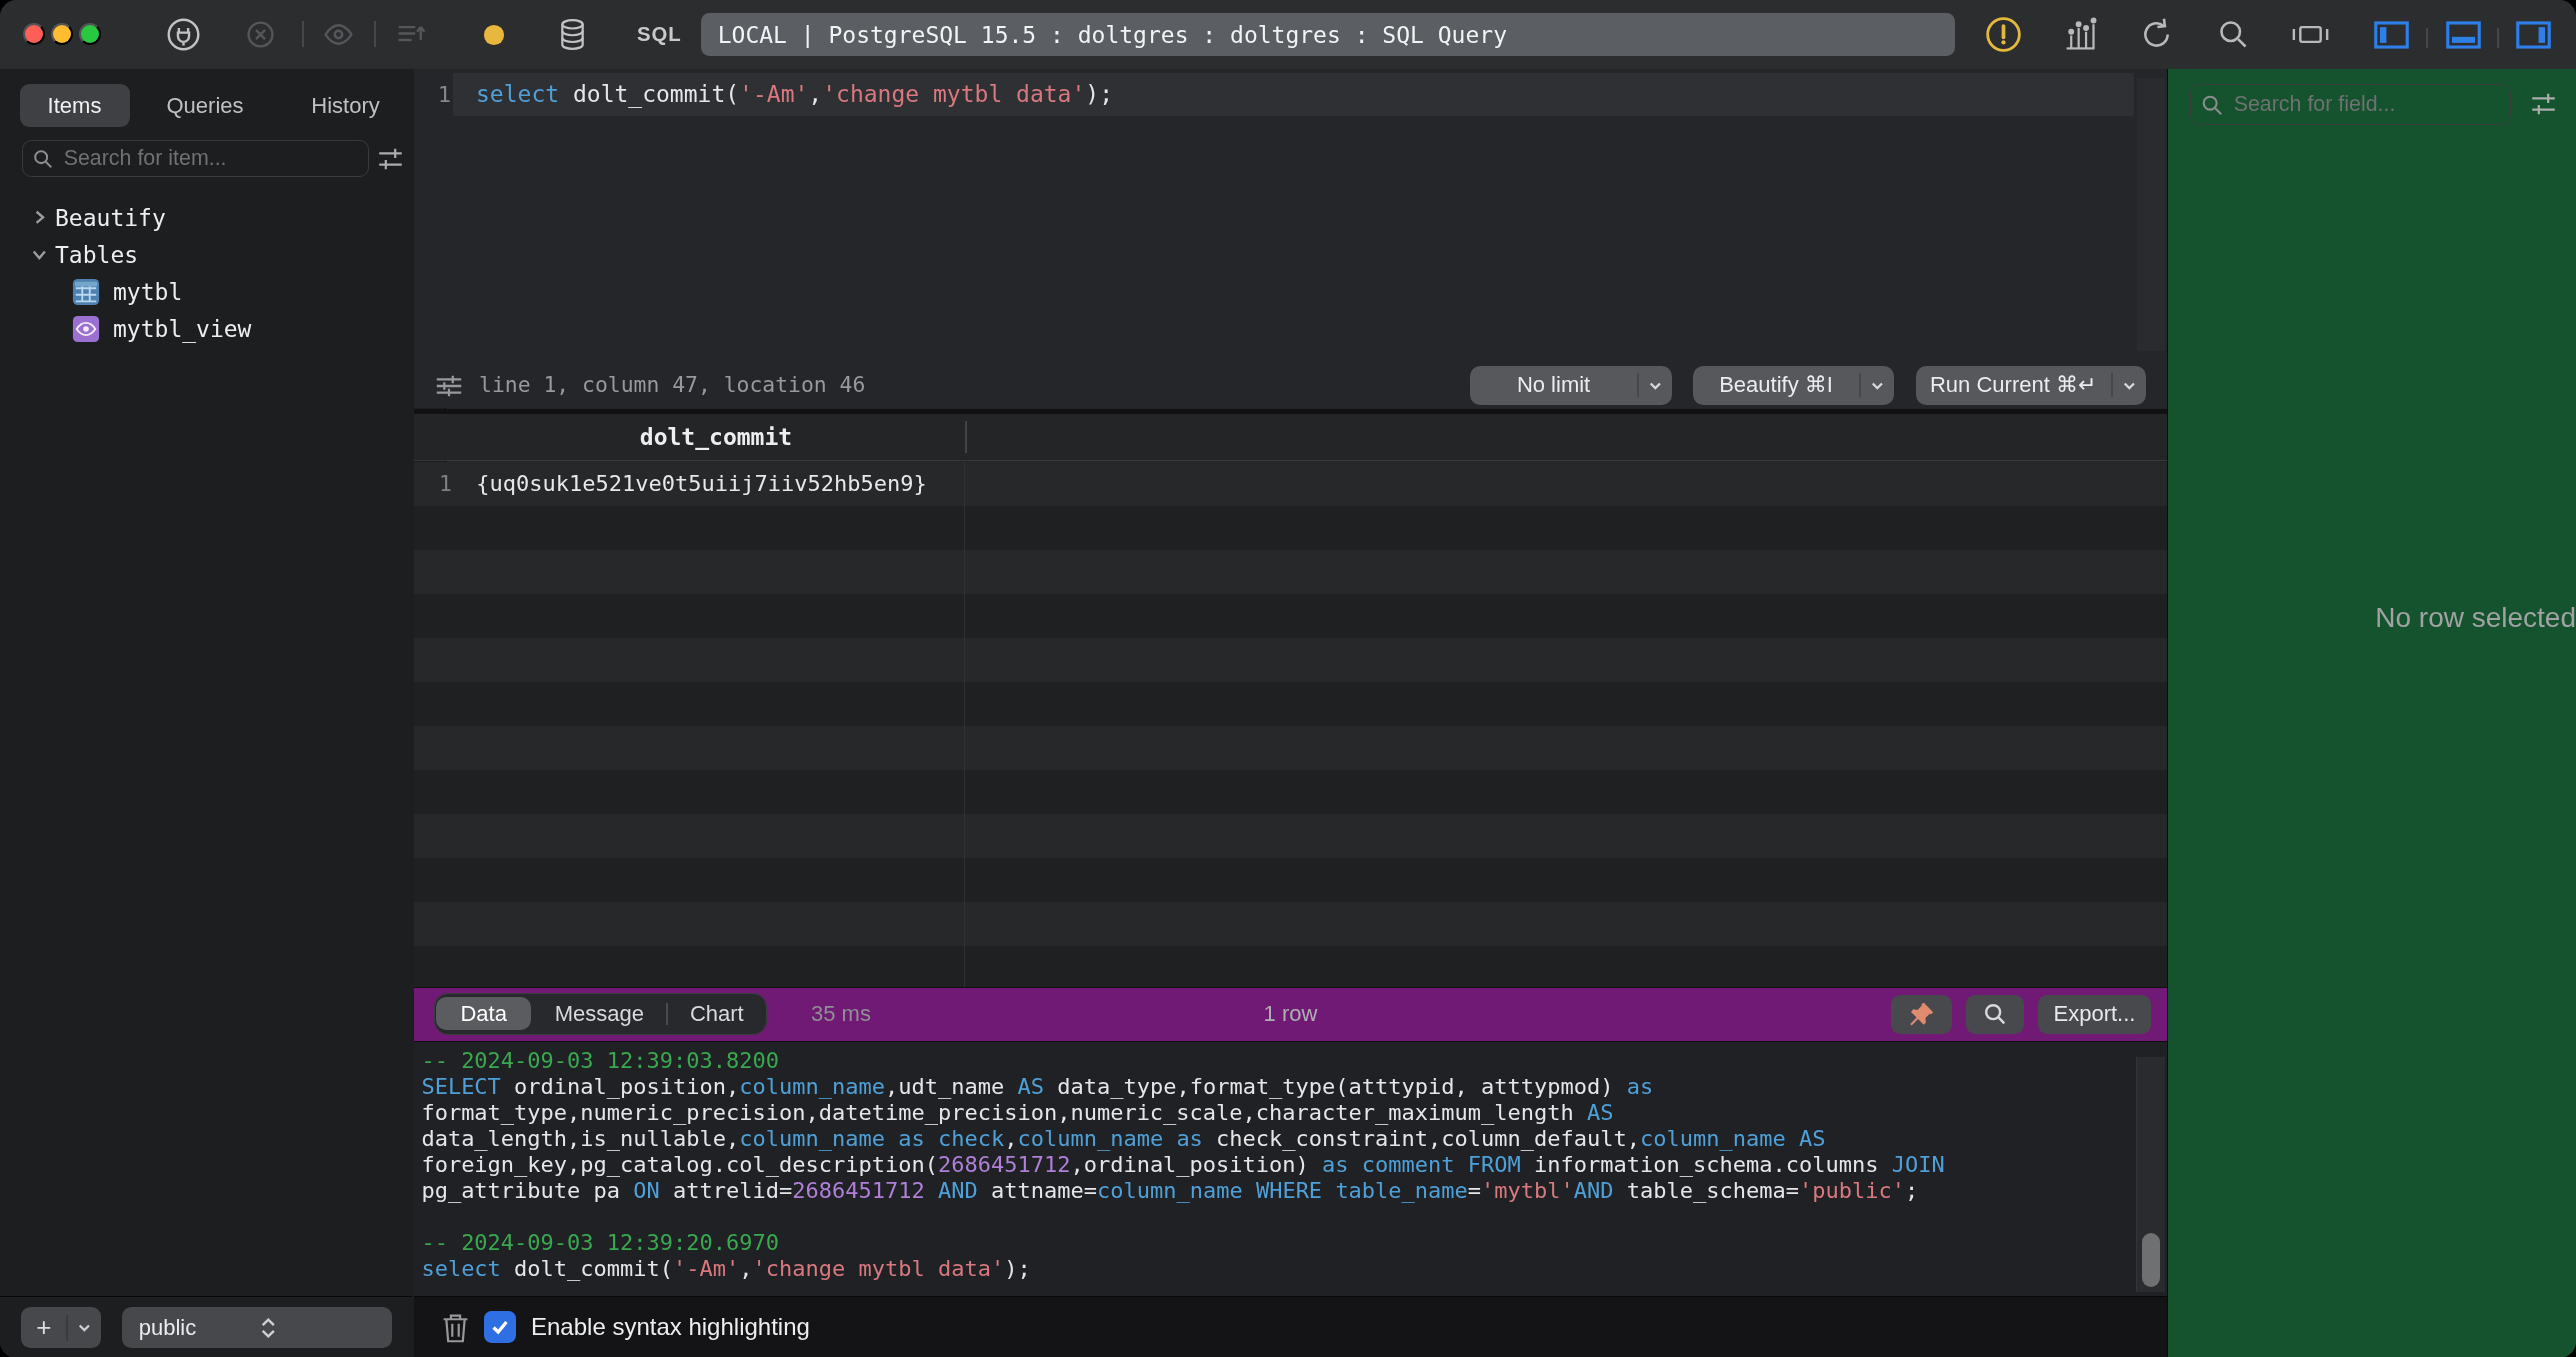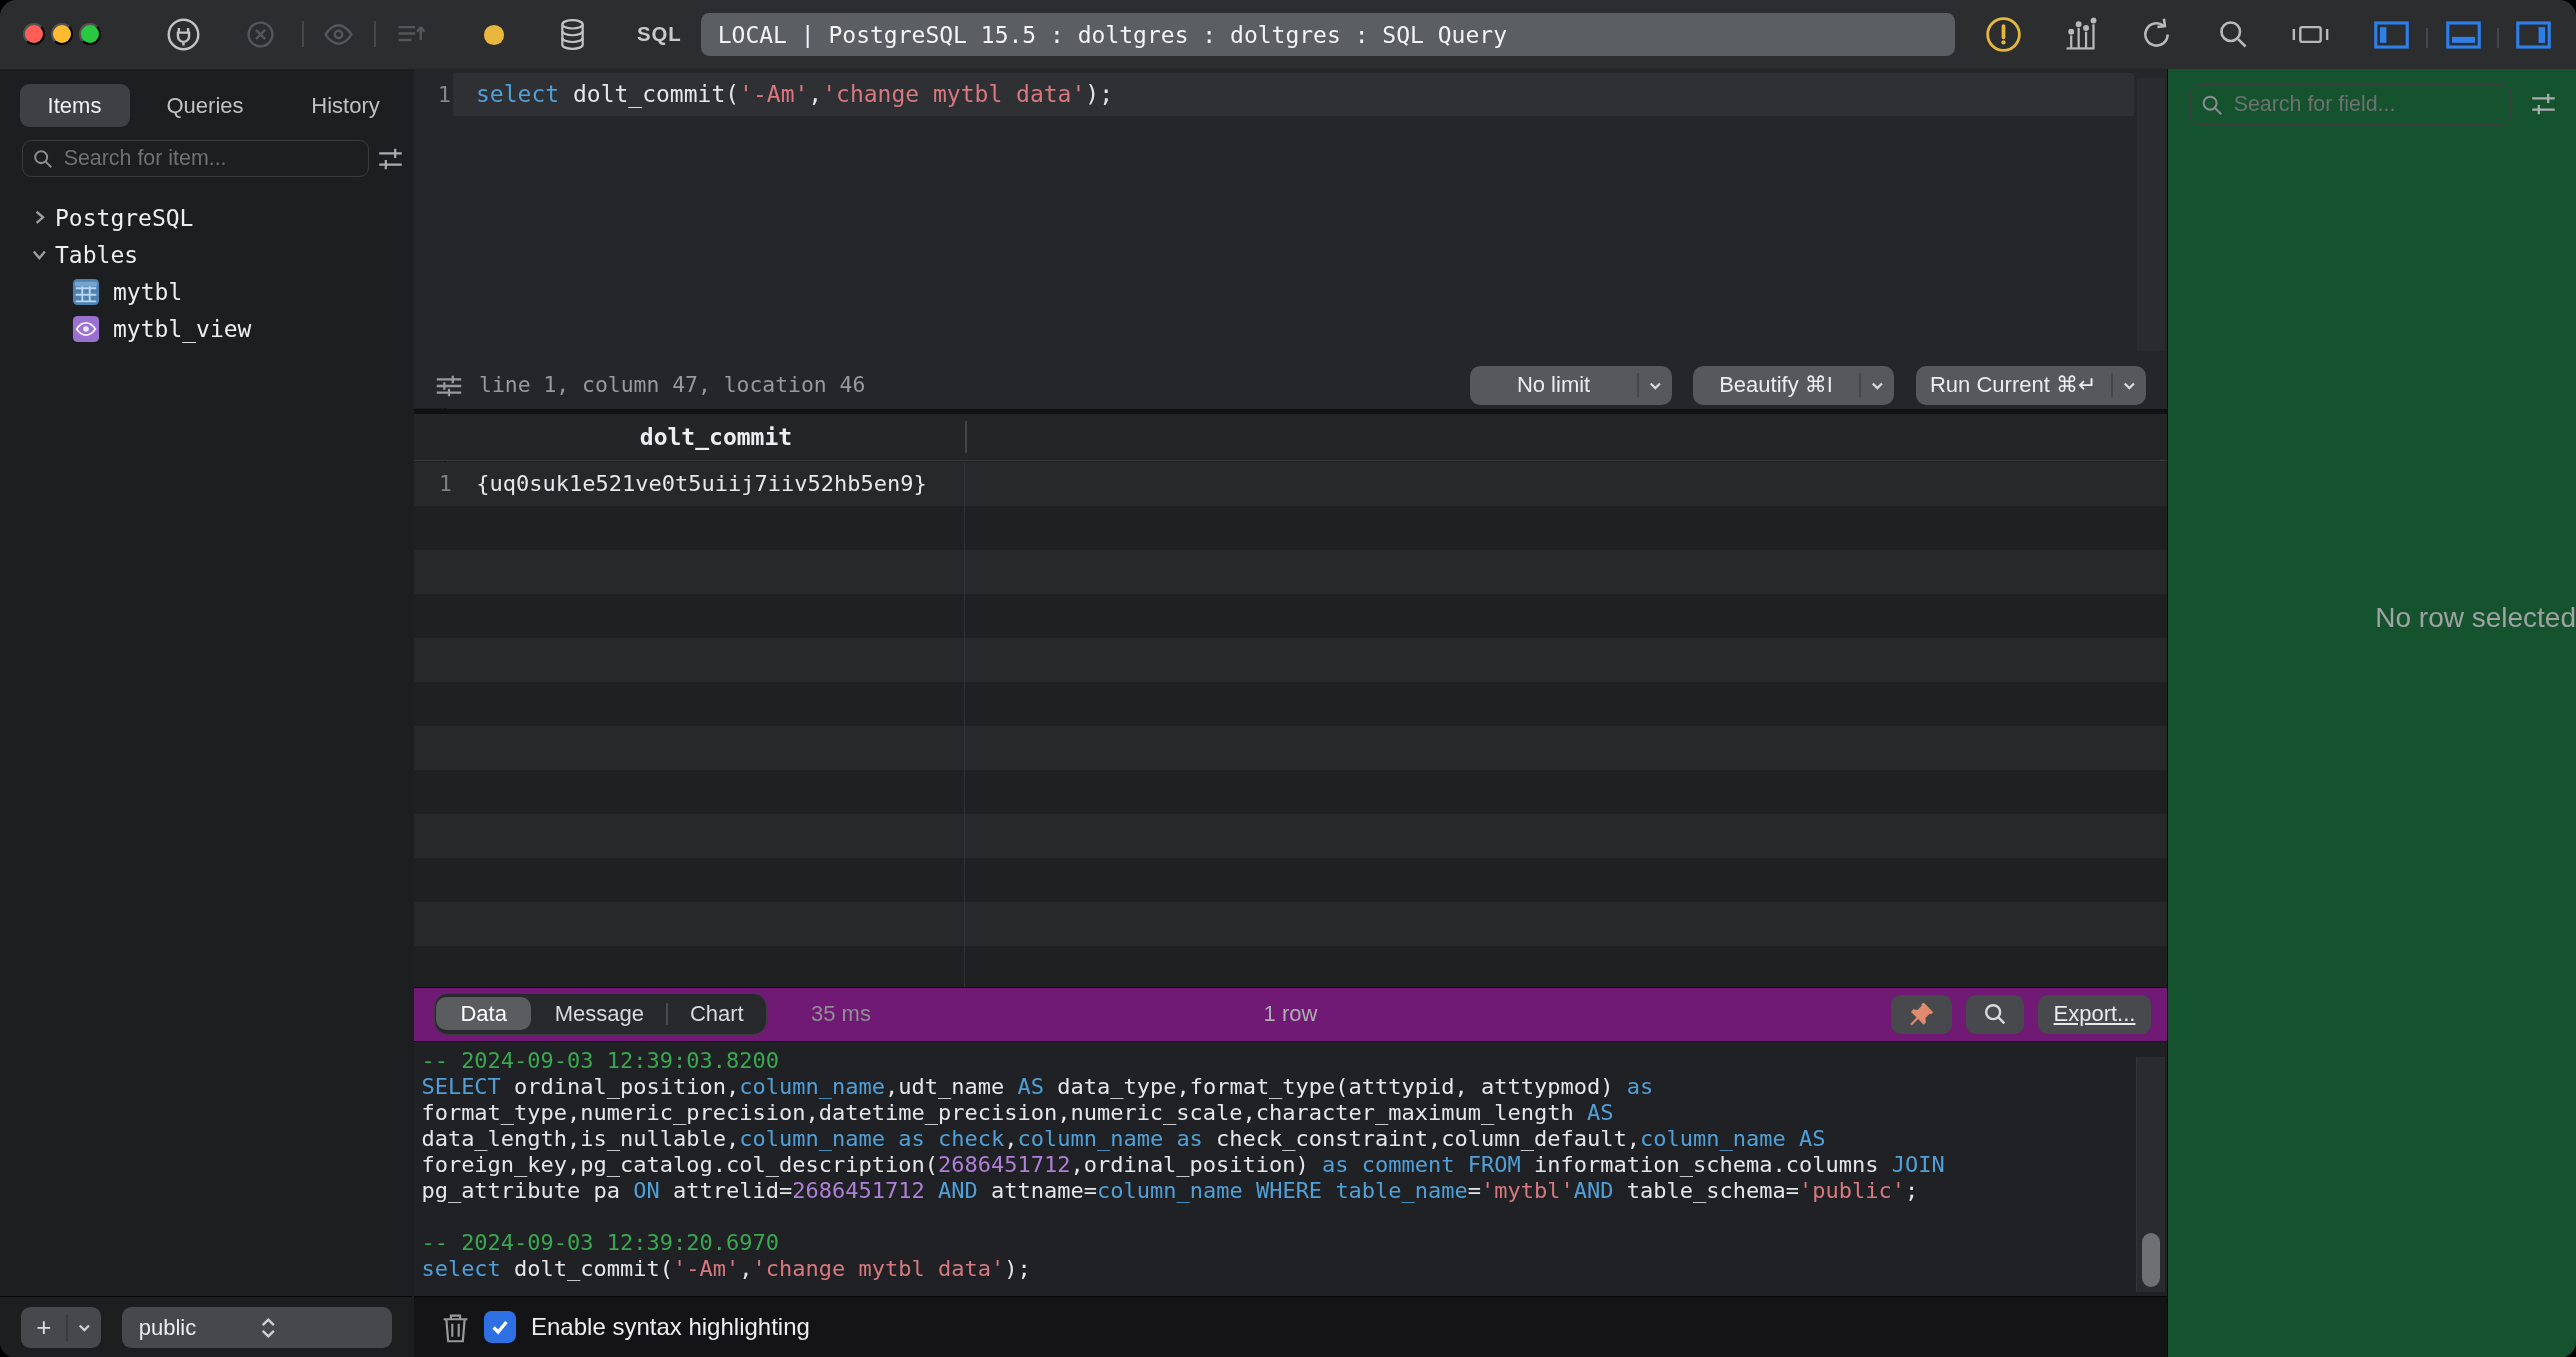--- a/index.html
+++ b/index.html
@@ -227,21 +227,21 @@
       </svg>
     </button>
 
     <div class="tree">
       <div class="tree-row mono">
         <span class="chev">
           <svg width="16.7" height="16.7" viewBox="0 0 18 18" fill="none" stroke="#9a9c9e" stroke-width="2.6">
               <path d="M6 3l7 6-7 6"></path>
             </svg>
         </span>
-        <span>PostgreSQL</span>
+        <span>Beautify</span>
       </div>
       <div class="tree-row mono">
         <span class="chev">
           <svg width="16.7" height="16.7" viewBox="0 0 18 18" fill="none" stroke="#9a9c9e" stroke-width="2.6">
               <path d="M3 6l6 7 6-7"></path>
             </svg>
         </span>
         <span>Tables</span>
       </div>
       <div class="tree-row mono leaf">
@@ -421,21 +421,21 @@
       <svg width="28" height="28" viewBox="0 0 30 30">
         <path d="M17 3l10 10-2.2 2.2-1.6-.4-4.6 4.6.6 4.6-2.4 2.4-6-6-6.8 6.8-1.6-1.6 6.8-6.8-6-6L5.6 10l4.6.6 4.6-4.6-.4-1.6z" fill="#e08a70"></path>
       </svg>
     </button>
     <button class="rb-btn" style="right:143px;width:58px;">
       <svg width="26" height="26" viewBox="0 0 28 28" fill="none" stroke="#d8d9db" stroke-width="2.6">
         <circle cx="12" cy="12" r="7.5"></circle>
           <path d="M18 18l6 6"></path>
       </svg>
     </button>
-    <button class="rb-btn" style="right:16px;width:113px;text-decoration:underline;">
+    <button class="rb-btn" style="right:16px;width:113px;">
       <span>Export...</span>
     </button>
   </div>
 
   <div class="log">
     <div class="log-lines mono">
         <div class="code-line"><span class="tk-cmt">-- 2024-09-03 12:39:03.8200</span></div>
         <div class="code-line"><span class="tk-kw">SELECT</span><span class="tk-def"> ordinal_position,</span><span class="tk-kw">column_name</span><span class="tk-def">,udt_name </span><span class="tk-kw">AS</span><span class="tk-def"> data_type,format_type(atttypid, atttypmod) </span><span class="tk-kw">as</span></div>
         <div class="code-line"><span class="tk-def">format_type,numeric_precision,datetime_precision,numeric_scale,character_maximum_length </span><span class="tk-kw">AS</span></div>
         <div class="code-line"><span class="tk-def">data_length,is_nullable,</span><span class="tk-kw">column_name as check</span><span class="tk-def">,</span><span class="tk-kw">column_name as</span><span class="tk-def"> check_constraint,column_default,</span><span class="tk-kw">column_name AS</span></div>

